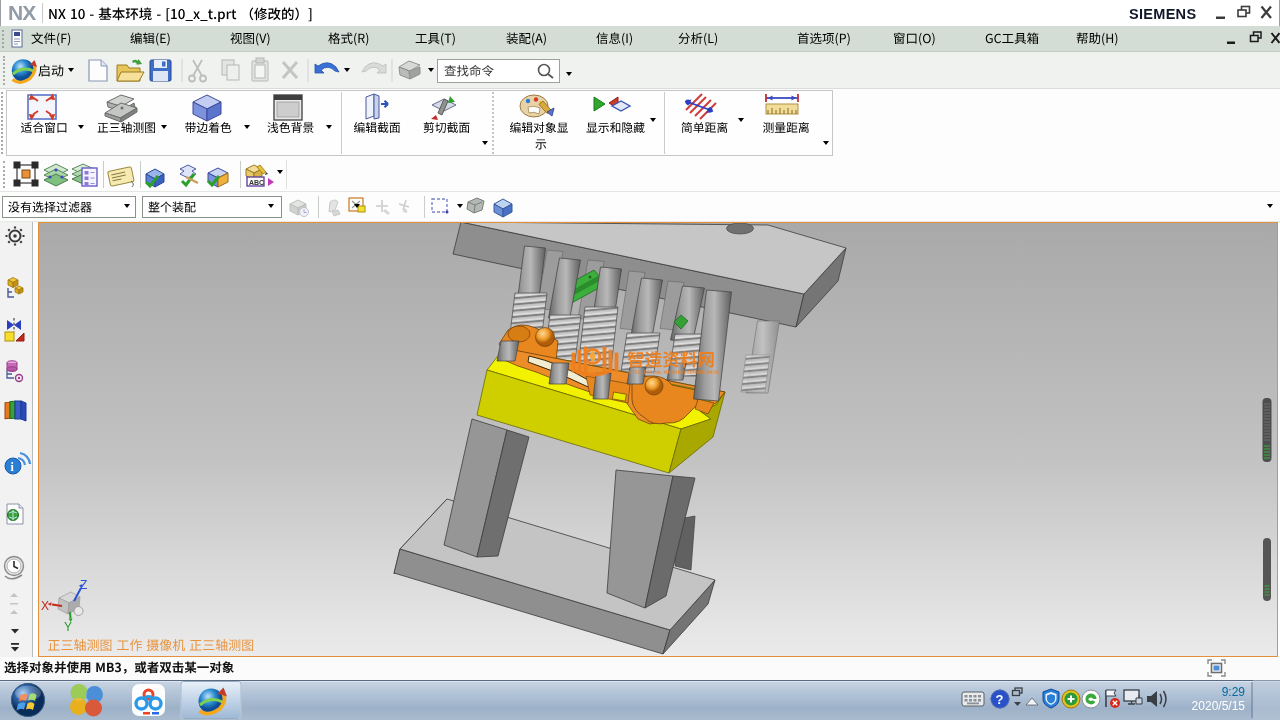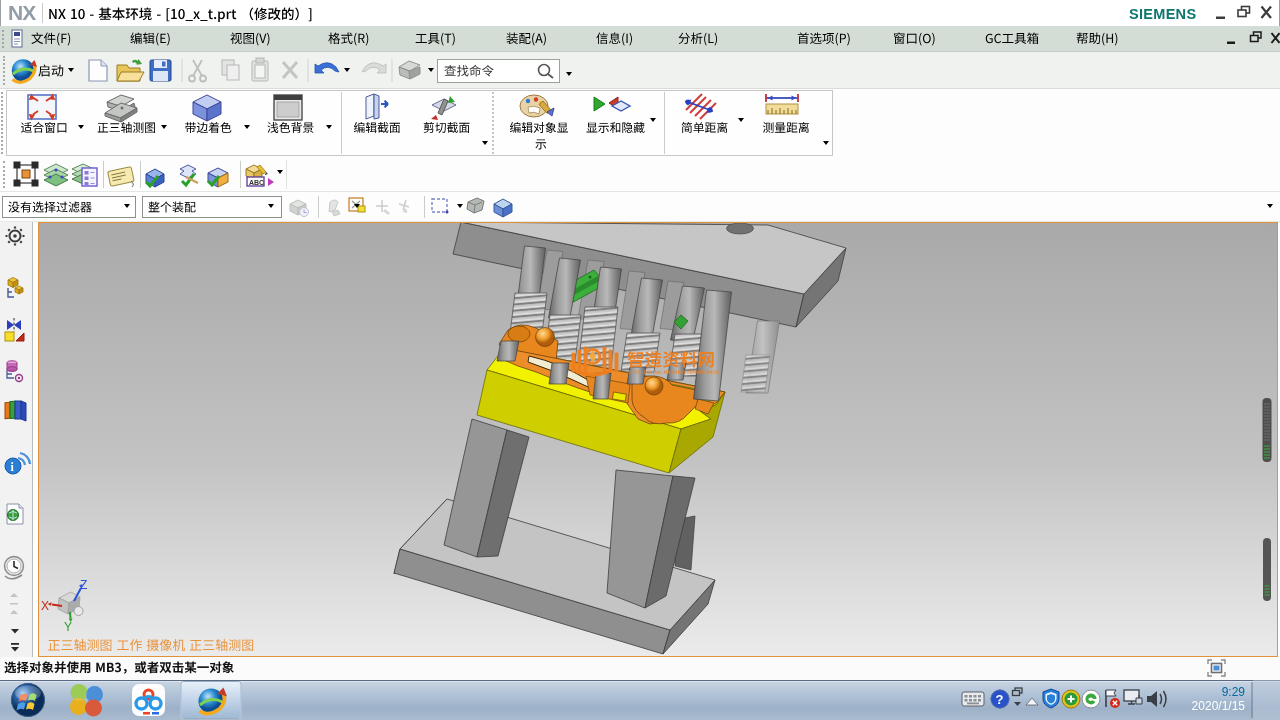--- a/index.html
+++ b/index.html
@@ -5,21 +5,21 @@
 .ab{position:absolute}
 #app{position:relative;width:1280px;height:720px;background:#fff}
 .tri{width:0;height:0;border-left:3.5px solid transparent;border-right:3.5px solid transparent;border-top:4px solid #000}
 .sep1{width:1px;background:#c9cdc9}
 </style></head><body>
 <div id="app">
 
 <div class="ab" style="left:0;top:0;width:1280px;height:26px;background:#ffffff;border-left:1px solid #9aa0a6;border-right:1px solid #9aa0a6"></div>
 <div class="ab" style="left:8px;top:1px;width:30px;height:24px;font:bold 21px 'Liberation Sans';color:#919ca7;letter-spacing:-1px">NX</div>
 <div class="ab" style="left:42px;top:3px;width:1px;height:20px;background:#c9c9c9"></div>
-<div class="ab" style="left:1129px;top:6px;font:bold 14.5px 'Liberation Sans';color:#0f766e;letter-spacing:.3px">SIEMENS</div>
+<div class="ab" style="left:1129px;top:6px;font:bold 14.5px 'Liberation Sans';color:#0f172a;letter-spacing:.3px">SIEMENS</div>
 <svg class="ab" style="left:1190px;top:0" width="90" height="26">
  <rect x="26" y="16.5" width="9" height="2.5" fill="#3c3c3c"></rect>
  <g fill="none" stroke="#3c3c3c" stroke-width="1.6">
         <rect x="51.5" y="6.5" width="8" height="6.5"></rect>
         <rect x="48" y="10" width="8" height="6.5" fill="#fff"></rect>
       </g>
  <path d="M71.5 6.5 L81 18 M81 6.5 L71.5 18" stroke="#3c3c3c" stroke-width="2.2"></path>
 </svg>
 
 <div class="ab" style="left:0;top:26px;width:1280px;height:26px;background:#d3ddd6;border-bottom:1px solid #c2ccc5"></div>
@@ -670,21 +670,21 @@
       </g>
  <g transform="translate(1145,0)">
         <path d="M2 16h4l6-5v16l-6-5H2z" fill="#3a3f46"></path>
         <path d="M15 14q3 5 0 10M18.5 11q5 8 0 16" stroke="#3a3f46" stroke-width="1.5" fill="none"></path>
       </g>
 
  <line x1="1252" y1="2" x2="1252" y2="38" stroke="#6a7a90"></line>
  <rect x="1253" y="0" width="27" height="40" fill="#b8c6d8" opacity=".5"></rect>
 </svg>
 <div class="ab" style="left:1160px;top:685px;width:85px;height:13px;font:12px 'Liberation Sans';color:#0369a1;text-align:right">9:29</div>
-<div class="ab" style="left:1160px;top:699px;width:85px;height:13px;font:12px 'Liberation Sans';color:#fff;text-align:right">2020/1/15</div>
+<div class="ab" style="left:1160px;top:699px;width:85px;height:13px;font:12px 'Liberation Sans';color:#fff;text-align:right">2020/5/15</div>
 </div>
 <svg class="ab" style="left:0;top:0;pointer-events:none" width="1280" height="720" viewBox="0 0 1280 720">
     <defs>
       <path id="q0" d="M97 0H207V-346C207 -427 198 -512 193 -588H197L274 -434L518 0H637V-737H526V-393C526 -313 536 -224 542 -149H537L460 -304L216 -737H97Z"></path>
       <path id="q1" d="M16 0H139L233 -183C251 -221 270 -258 290 -303H294C317 -258 336 -221 355 -183L452 0H581L370 -375L567 -737H445L359 -564C341 -530 327 -497 308 -452H304C281 -497 265 -530 247 -564L158 -737H29L227 -380Z"></path>
       <path id="q2" d="M85 0H506V-95H363V-737H276C233 -710 184 -692 115 -680V-607H247V-95H85Z"></path>
       <path id="q3" d="M286 14C429 14 523 -115 523 -371C523 -625 429 -750 286 -750C141 -750 47 -626 47 -371C47 -115 141 14 286 14ZM286 -78C211 -78 158 -159 158 -371C158 -582 211 -659 286 -659C360 -659 413 -582 413 -371C413 -159 360 -78 286 -78Z"></path>
       <path id="q4" d="M47 -240H311V-325H47Z"></path>
       <path id="q5" d="M450 -261V-187H267C300 -218 329 -252 354 -288H656C717 -200 813 -120 910 -77C924 -100 952 -133 972 -150C894 -178 815 -229 758 -288H960V-367H769V-679H915V-757H769V-843H673V-757H330V-844H236V-757H89V-679H236V-367H40V-288H248C190 -225 110 -169 30 -139C50 -121 78 -88 91 -67C149 -93 206 -132 257 -178V-110H450V-22H123V57H884V-22H546V-110H744V-187H546V-261ZM330 -679H673V-622H330ZM330 -554H673V-495H330ZM330 -427H673V-367H330Z"></path>
       <path id="q6" d="M449 -544V-191H230C314 -288 386 -411 437 -544ZM549 -544H559C609 -412 680 -288 765 -191H549ZM449 -844V-641H62V-544H340C272 -382 158 -228 31 -147C54 -129 85 -94 101 -71C145 -103 187 -142 226 -187V-95H449V84H549V-95H772V-183C810 -141 850 -104 893 -74C910 -100 944 -137 968 -157C838 -235 723 -385 655 -544H940V-641H549V-844Z"></path>

